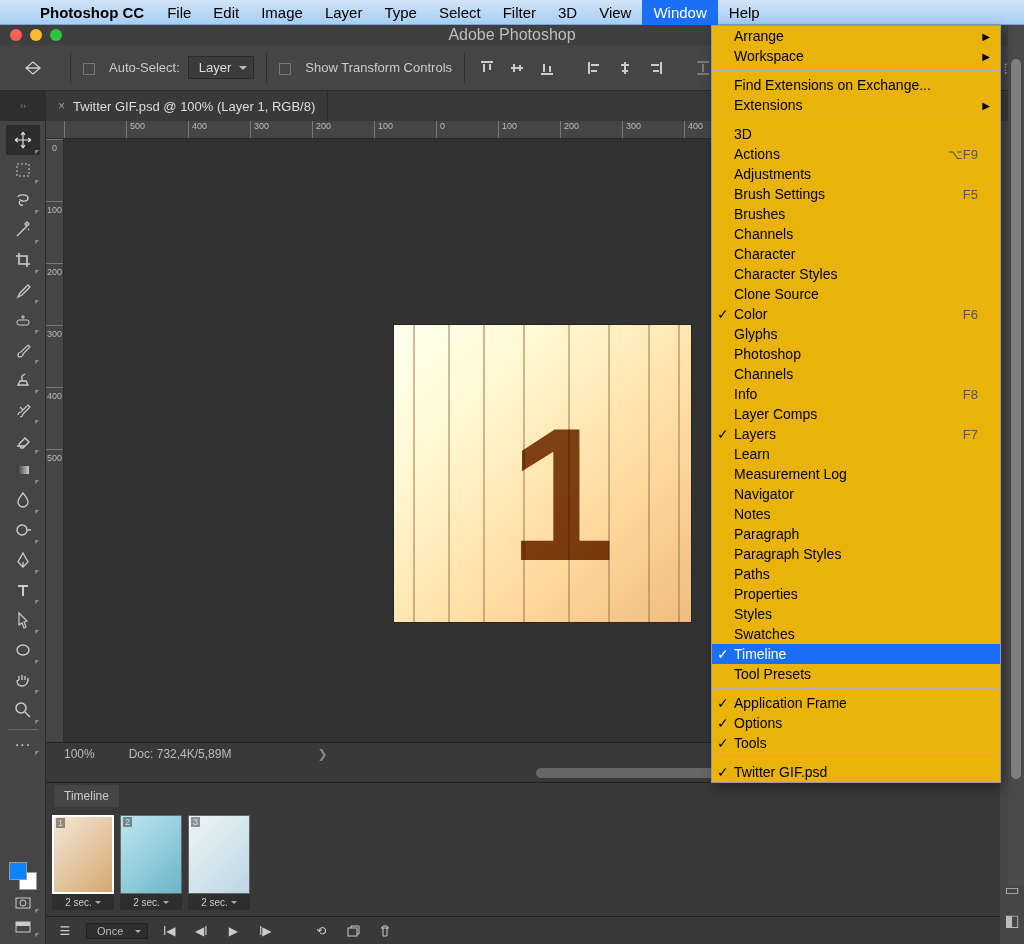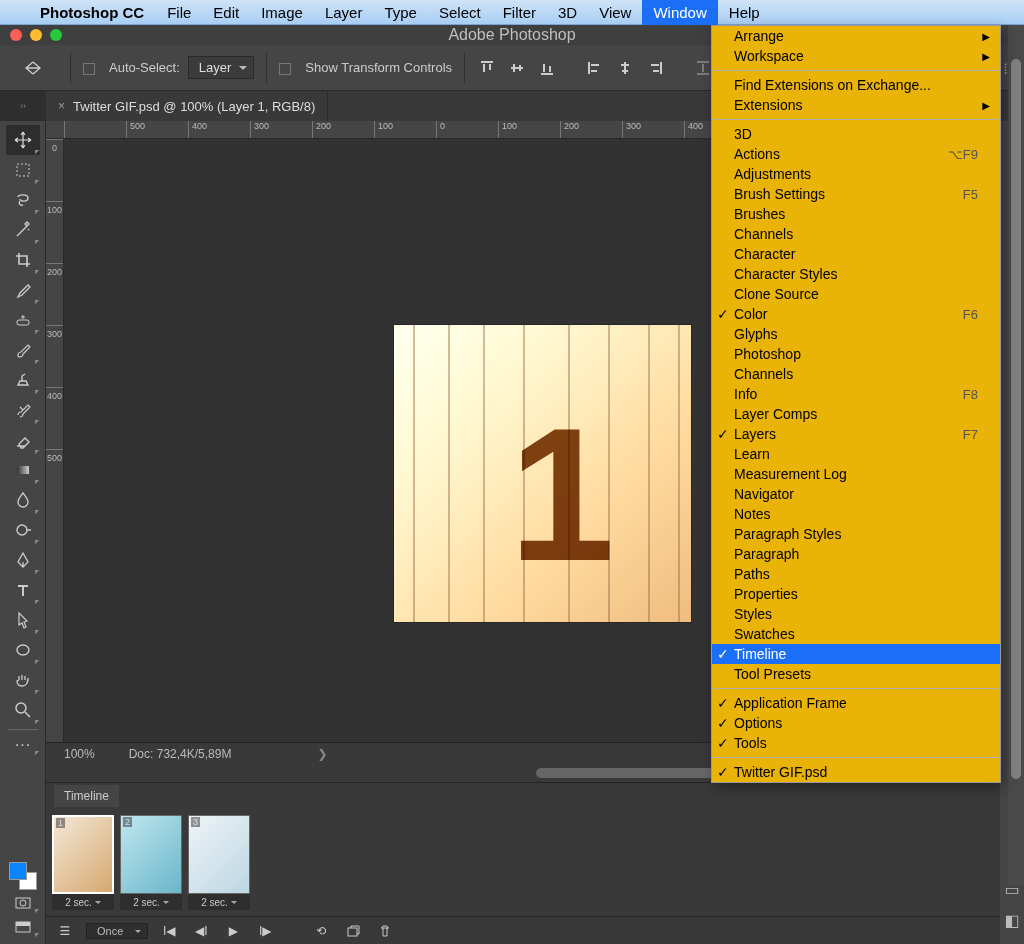--- a/index.html
+++ b/index.html
@@ -495,24 +495,24 @@
     <div class="di">
       <span>Measurement Log</span>
     </div>
     <div class="di">
       <span>Navigator</span>
     </div>
     <div class="di">
       <span>Notes</span>
     </div>
     <div class="di">
+      <span>Paragraph</span>
+    </div>
+    <div class="di">
       <span>Paragraph Styles</span>
-    </div>
-    <div class="di">
-      <span>Paragraph</span>
     </div>
     <div class="di">
       <span>Paths</span>
     </div>
     <div class="di">
       <span>Properties</span>
     </div>
     <div class="di">
       <span>Styles</span>
     </div>

